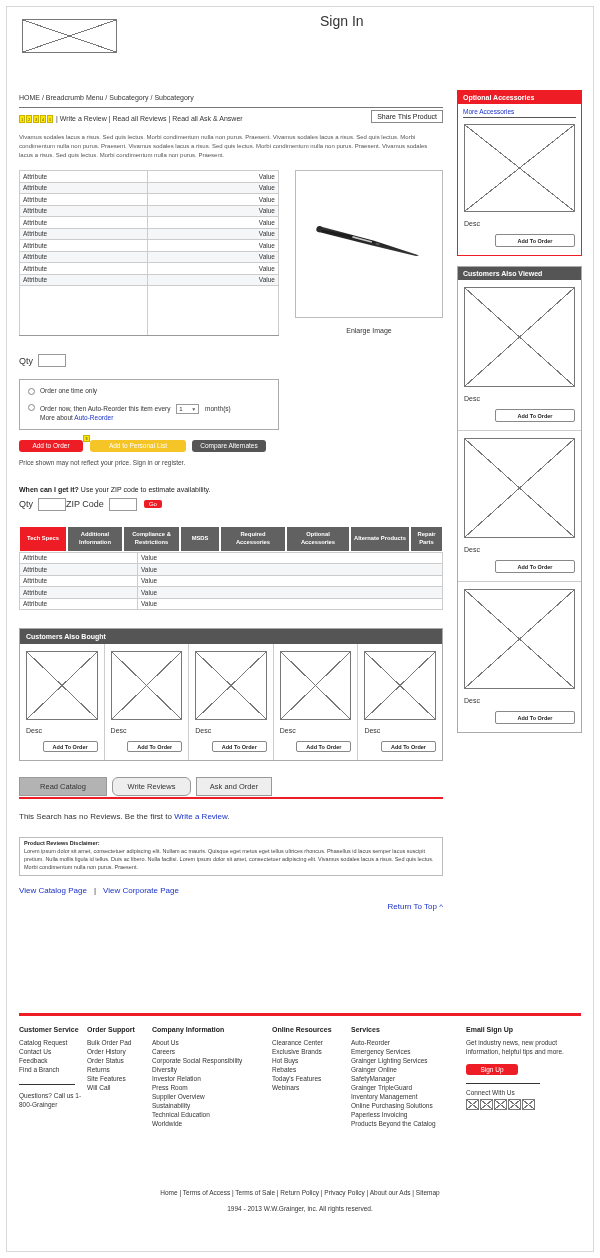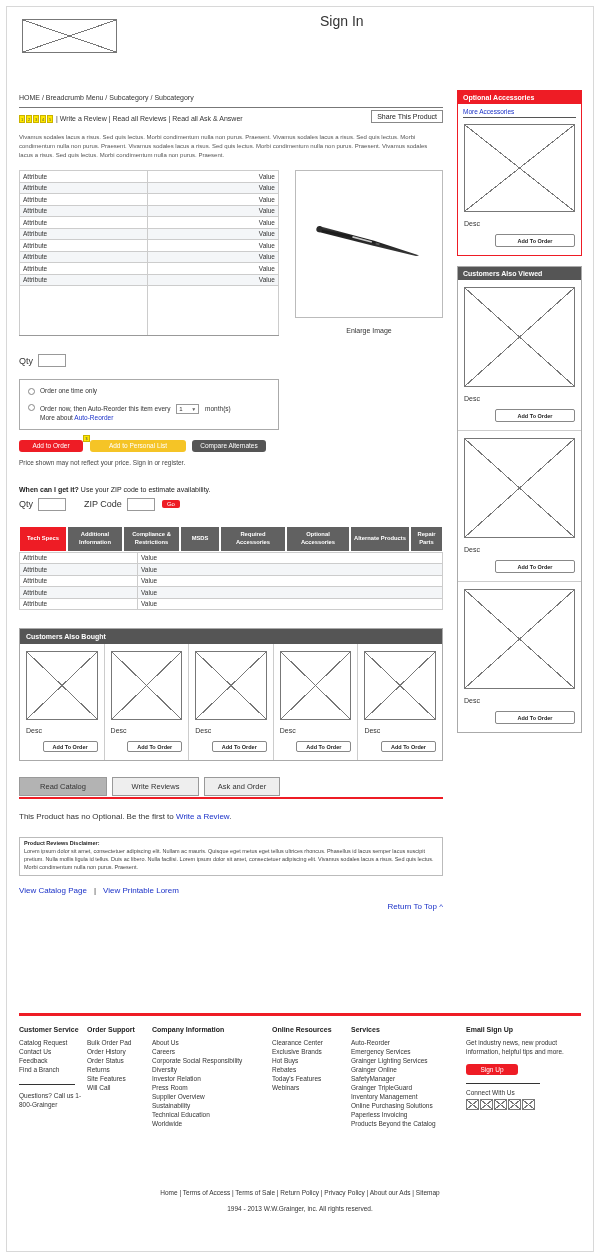--- a/index.html
+++ b/index.html
@@ -155,21 +155,21 @@
     background:#FFE800; border:1px solid #c9b200;
     font-size:4px; line-height:6px; color:#555;
     width:7px; height:7px; text-align:center;
   }
   .pricenote { font-size:6.5px; color:#444; margin-top:7px; }
 
   .zipq { font-size:7px; color:#222; margin-top:20px; }
   .zipq b { font-weight:bold; }
   .ziprow { display:flex; align-items:center; margin-top:5px; }
   .ziprow label { font-size:9px; color:#333; }
-  .zipcode-label { margin-left:18px; font-size:9px; }
+  .zipcode-label { font-size:9px; }
   .gobtn {
     background:#ee1c25; color:#fff; border:none; border-radius:2px;
     font-size:6px; font-family:inherit; padding:1px 5px; margin-left:7px;
     cursor:pointer;
   }
 
   
   .tabs { display:flex; margin-top:15px; height:26px; }
   .tab {
     background:#616161; color:#fff; border:1px solid #fff;
@@ -209,21 +209,21 @@
 
   
   .rtabs { display:flex; margin-top:16px; }
   .rtab {
     border:1px solid #999; background:#eee; color:#333;
     font-size:7.5px; font-family:inherit; cursor:pointer;
     height:19px; display:flex; align-items:center; justify-content:center;
   }
   .rtab.active { background:#b3b3b3; }
   .rtab-w1 { width:88px; }
-  .rtab-w2 { width:87px; margin-left:5px; }
+  .rtab-w2 { width:79px; margin-left:5px;border-radius:6px; }
   .rtab-w3 { width:76px; margin-left:5px; }
   .redline { height:2px; background:#ee1c25; margin-top:1px; width:424px; }
 
   .norev { font-size:8px; color:#333; margin-top:13px; }
 
   .disclaimer {
     margin-top:16px; border:1px solid #bbb; background:#fff;
     padding:2px 4px 4px 4px; width:424px;
   }
   .disc-t { font-size:5.5px; font-weight:bold; color:#222; }
@@ -511,30 +511,30 @@
     </div>
 
     <div class="rtabs">
       <div class="rtab active rtab-w1">Read Catalog</div>
       <div class="rtab rtab-w2">Write Reviews</div>
       <div class="rtab rtab-w3">Ask and Order</div>
     </div>
     <div class="redline"></div>
 
     <div class="norev">
-      <span>This Product has no Optional. Be the first to </span><span class="lnk">Write a Review</span><span>.</span>
+      <span>This Search has no Reviews. Be the first to </span><span class="lnk">Write a Review</span><span>.</span>
     </div>
 
     <div class="disclaimer">
       <div class="disc-t">Product Reviews Disclaimer:</div>
       <div class="disc-b">Lorem ipsum dolor sit amet, consectetuer adipiscing elit. Nullam ac mauris. Quisque eget metus eget tellus ultrices rhoncus. Phasellus id lacus semper lacus suscipit pretium. Nulla mollis ligula id tellus. Duis ac libero. Nulla facilisi. Lorem ipsum dolor sit amet, consectetuer adipiscing elit. Vivamus sodales lacus a risus. Sed quis lectus. Morbi condimentum nulla non purus. Praesent.</div>
     </div>
 
     <div class="viewlinks">
-      <span class="lnk">View Catalog Page</span><span class="sep">|</span><span class="lnk">View Printable Lorem</span>
+      <span class="lnk">View Catalog Page</span><span class="sep">|</span><span class="lnk">View Corporate Page</span>
     </div>
     <div class="rtt">Return To Top ^</div>
   </div>
 
   <div class="sidebar">
     <div class="panel-red">
       <div class="panel-red-head">Optional Accessories</div>
       <div class="more-acc lnk">More Accessories</div>
       <div class="more-rule"></div>
       <div class="side-card">

